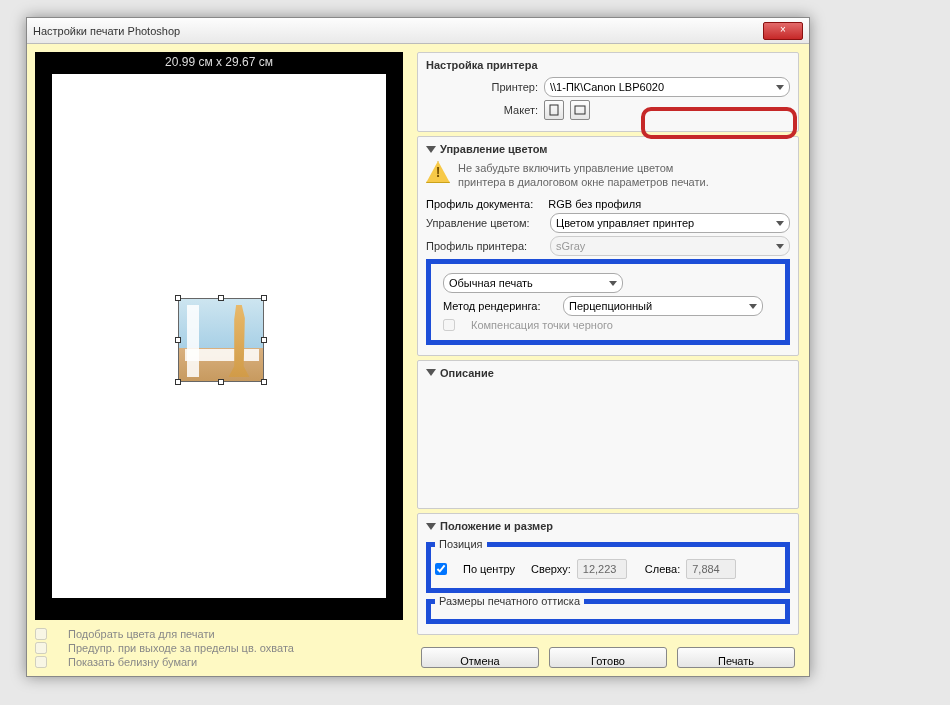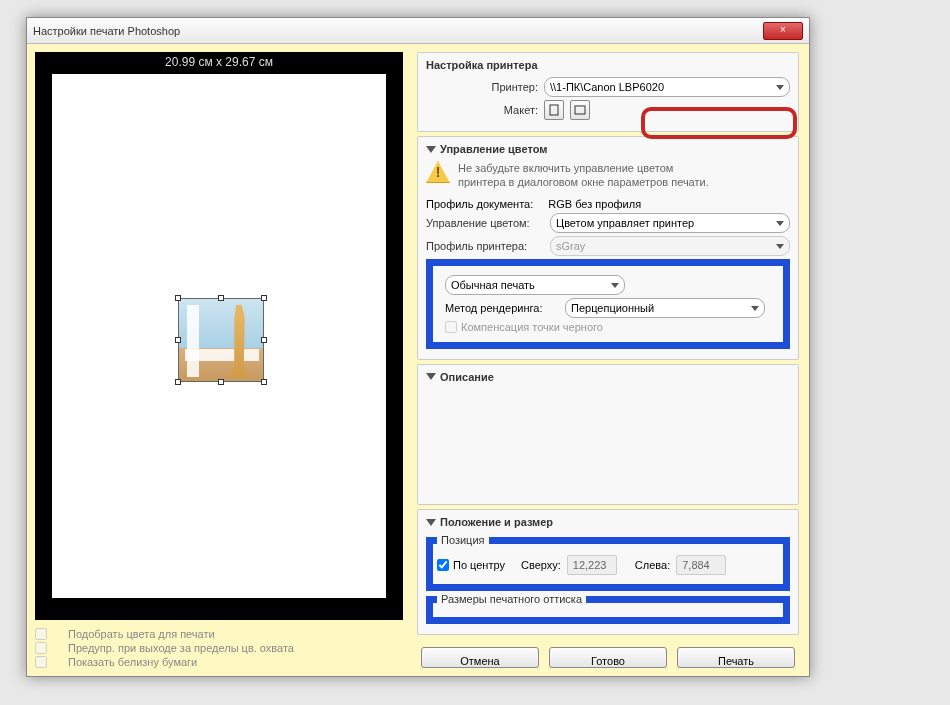--- a/index.html
+++ b/index.html
@@ -36,27 +36,27 @@
 .select::after { content:""; position:absolute; right:5px; top:7px; border-left:4px solid transparent;border-right:4px solid transparent;border-top:5px solid #555; }
 .select.dis { color:#999; background:#f4f4f4; border-color:#ccc; }
 .input { width:50px; background:#fff; border:1px solid #aaa; height:20px; padding:0 5px; display:flex; align-items:center; border-radius:2px; }
 .input.ro { background:#eee; color:#666; border-color:#ccc; }
 .btn { background:linear-gradient(#fdfdfd,#e5e5e5); border:1px solid #888; height:21px; padding:0 10px; border-radius:3px; display:flex; align-items:center; cursor:pointer; }
 .hl { position:absolute; border:4px solid #c62828; border-radius:10px; width:156px; height:32px; left:641px; top:107px; pointer-events:none; }
 .iconbtn { width:20px; height:20px; border:1px solid #888; background:linear-gradient(#fdfdfd,#e5e5e5); display:inline-flex; align-items:center; justify-content:center; border-radius:2px; }
 .warn-ico { width:24px; height:22px; background:#f7c948; clip-path:polygon(50% 0,100% 100%,0 100%); border:1px solid #caa21a; display:flex; align-items:center; justify-content:center; font-weight:bold; color:#7a5300; font-size:14px;}
 .warn-row { display:flex; gap:8px; align-items:flex-start; margin:2px 0 8px; }
 .warn-txt { color:#666; line-height:1.3; }
-fieldset { border:7px solid #1d4ed8; padding:6px 4px; margin:2px 0; }
+fieldset { border:5px solid #1d4ed8; padding:6px 4px; margin:2px 0; }
 legend { padding:0 4px; color:#333; }
 .buttons { display:flex; gap:10px; justify-content:flex-end; padding:8px 4px; margin-top:auto; }
 .buttons .btn { width:118px; justify-content:center;align-items:flex-end; }
 .spacer-group { flex:1; min-height:40px; }
 .sub-indent { padding-left:8px; }
-.cb-row { display:flex; align-items:center; gap:4px; margin:3px 0; }
+.cb-row { display:flex; align-items:center; gap:16px; margin:3px 0; }
 .cb-row input { width:12px; height:12px; }
 </style>
 </head>
 <body>
 
 <div class="win-shadow">
   <div class="titlebar">
     <span>Настройки печати Photoshop</span>
     <div class="close-btn">×</div>
   </div>

